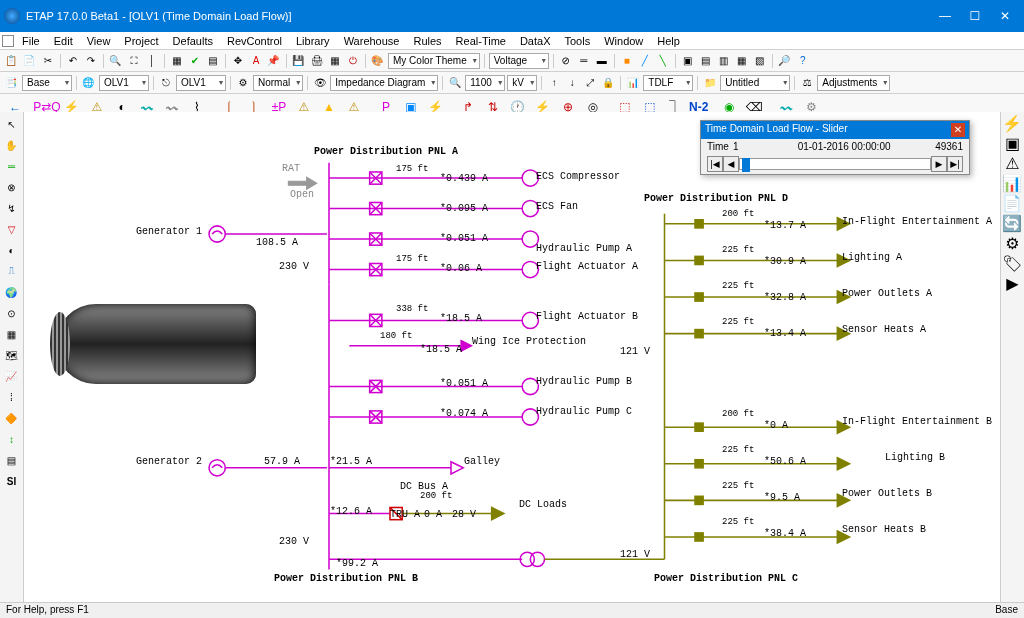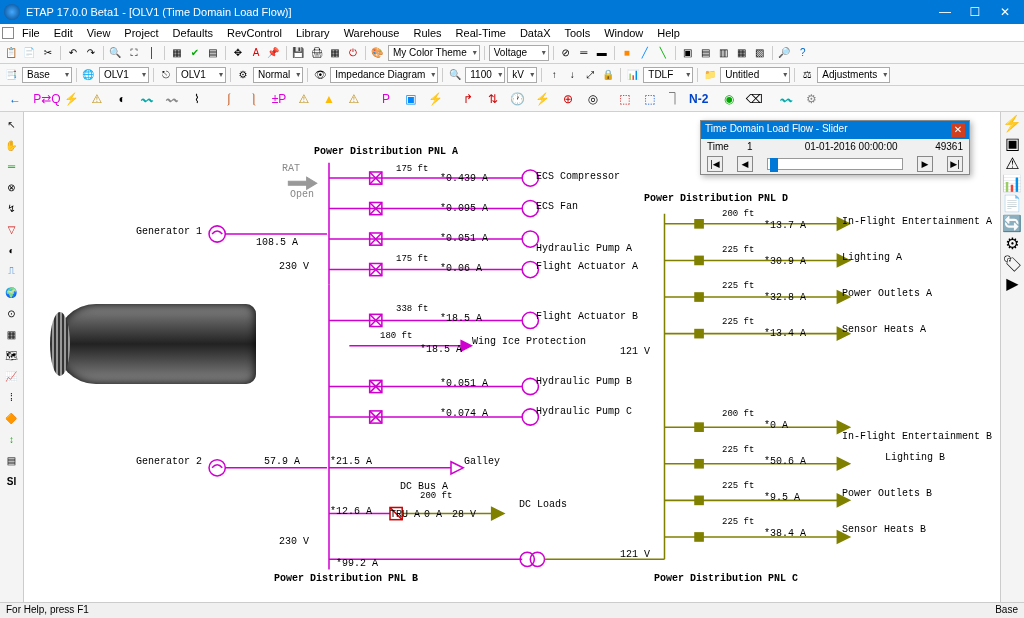--- a/index.html
+++ b/index.html
@@ -1,17 +1,17 @@
 <!DOCTYPE html>
 <html><head>
 <meta charset="utf-8">
 <style>
 * { margin:0; padding:0; box-sizing:border-box; font-family:"Segoe UI",Tahoma,sans-serif; }
 body { width:1024px; height:618px; background:#fff; overflow:hidden; position:relative; }
-.titlebar { height:24px; background:#0078d7; color:#fff; display:flex; align-items:center; padding:0 4px; font-size:11px; }
+.titlebar { height:32px; background:#0078d7; color:#fff; display:flex; align-items:center; padding:0 4px; font-size:11px; }
 .titlebar .logo { width:16px; height:16px; background:radial-gradient(circle,#4af,#048); border-radius:50%; margin-right:6px; }
 .titlebar .title { flex:1; }
 .titlebar .winbtn { width:30px; text-align:center; cursor:pointer; font-size:12px; }
 .menubar { height:18px; background:#fff; display:flex; align-items:center; padding-left:16px; font-size:11px; border-bottom:1px solid #d0d0d0; gap:2px; }
 .menubar span { padding:0 6px; cursor:pointer;text-align:right; }
 .menubar .sysicon { position:absolute; left:2px; width:12px;height:12px;border:1px solid #888; }
 .toolbar { height:22px; background:#f8f8f8; border-bottom:1px solid #d0d0d0; display:flex; align-items:center; padding:0 4px; font-size:10px; gap:2px; }
 .toolbar .tbtn { width:16px; height:16px; display:inline-flex; align-items:center; justify-content:center; cursor:pointer; border-radius:2px; }
 .toolbar .sep { width:1px; height:14px; background:#ccc; margin:0 2px; }
 .toolbar .combo { height:16px; border:1px solid #aaa; background:#fff; padding:0 12px 0 4px; font-size:10px; display:flex; align-items:center; position:relative; min-width:50px; }
@@ -26,21 +26,21 @@
 .canvas { flex:1; background:#fff; position:relative; overflow:hidden; }
 .dlabel { position:absolute; font:10px/1 "Courier New",monospace; color:#000; white-space:nowrap; }
 .pnltitle { font-weight:bold; }
 svg.diagram { position:absolute; inset:0; }
 .engine { position:absolute; left:32px; top:192px; width:200px; height:80px; background:linear-gradient(#888,#222,#888); border-radius:40px 10px 10px 40px; box-shadow:inset 0 0 10px #000; }
 .engine::before{content:"";position:absolute;left:-6px;top:8px;width:20px;height:64px;background:repeating-linear-gradient(90deg,#333,#333 2px,#999 2px,#999 4px);border-radius:50%;}
 .slider { position:absolute; top:8px; right:30px; width:270px; background:#f0f0f0; border:1px solid #888; box-shadow:2px 2px 6px rgba(0,0,0,.3); font-size:10px; }
 .slider .hdr { background:#0078d7; color:#fff; padding:2px 4px; display:flex; }
 .slider .hdr .t { flex:1; }
 .slider .hdr .x { width:14px;height:14px;background:#d04020;color:#fff;text-align:center;line-height:13px;cursor:pointer; }
-.slider .row { display:flex; padding:2px 6px; align-items:center; gap:14px; }
+.slider .row { display:flex; padding:2px 6px; align-items:center; gap:0; }
 .slider .row .lab { width:26px; }
 .slider .track { flex:1; height:12px; border:1px solid #999; background:#fff; position:relative; }
 .slider .thumb { position:absolute; left:2px; top:-1px; width:8px; height:14px; background:#0078d7; }
 .slider .navb { width:16px;height:16px;border:1px solid #888;background:#eee;text-align:center;line-height:14px;cursor:pointer;font-size:9px; }
 .statusbar { position:absolute; bottom:0; left:0; right:0; height:16px; background:#f0f0f0; border-top:1px solid #ccc; font-size:10px; padding:1px 6px; display:flex; }
 .statusbar .r { margin-left:auto; }
 </style>
 </head>
 <body>
 
@@ -411,21 +411,21 @@
         <div class="dlabel" style="left: 698px; top: 170px; font-size: 9px;">225 ft</div>
         <div class="dlabel" style="left: 740px; top: 181px;">*32.8 A</div>
         <div class="dlabel" style="left: 818px; top: 177px;">Power Outlets A</div>
         <div class="dlabel" style="left: 698px; top: 206px; font-size: 9px;">225 ft</div>
         <div class="dlabel" style="left: 740px; top: 217px;">*13.4 A</div>
         <div class="dlabel" style="left: 818px; top: 213px;">Sensor Heats A</div>
       </div>
     <div id="rightCLabels">
         <div class="dlabel" style="left: 698px; top: 298px; font-size: 9px;">200 ft</div>
         <div class="dlabel" style="left: 740px; top: 309px;">*0 A</div>
-        <div class="dlabel" style="left: 818px; top: 320px;">In-Flight Entertainment B</div>
+        <div class="dlabel" style="left: 818px; top: 305px;">In-Flight Entertainment B</div>
         <div class="dlabel" style="left: 698px; top: 334px; font-size: 9px;">225 ft</div>
         <div class="dlabel" style="left: 740px; top: 345px;">*50.6 A</div>
         <div class="dlabel" style="left: 818px; top: 341px; margin-left: 43px;">Lighting B</div>
         <div class="dlabel" style="left: 698px; top: 370px; font-size: 9px;">225 ft</div>
         <div class="dlabel" style="left: 740px; top: 381px;">*9.5 A</div>
         <div class="dlabel" style="left: 818px; top: 377px;">Power Outlets B</div>
         <div class="dlabel" style="left: 698px; top: 406px; font-size: 9px;">225 ft</div>
         <div class="dlabel" style="left: 740px; top: 417px;">*38.4 A</div>
         <div class="dlabel" style="left: 818px; top: 413px;">Sensor Heats B</div>
       </div>

